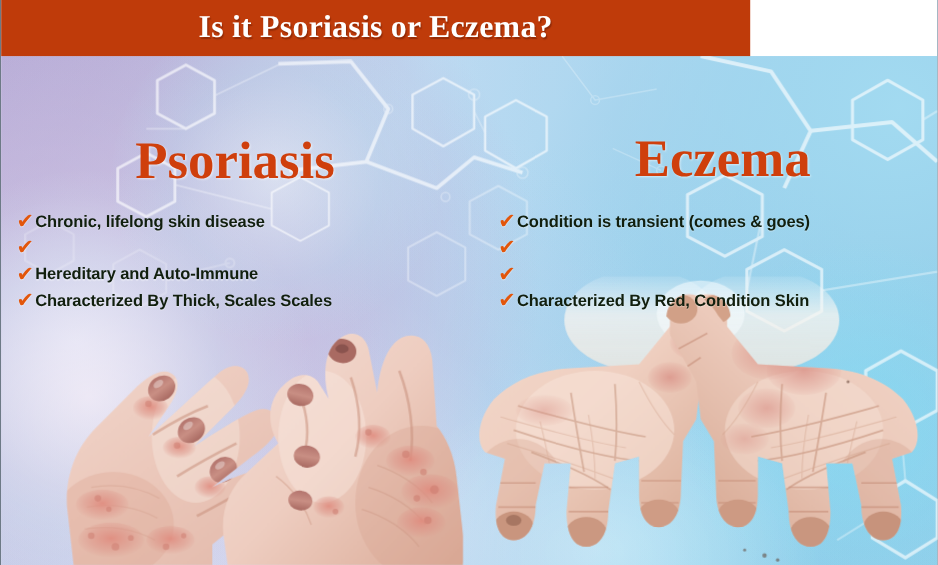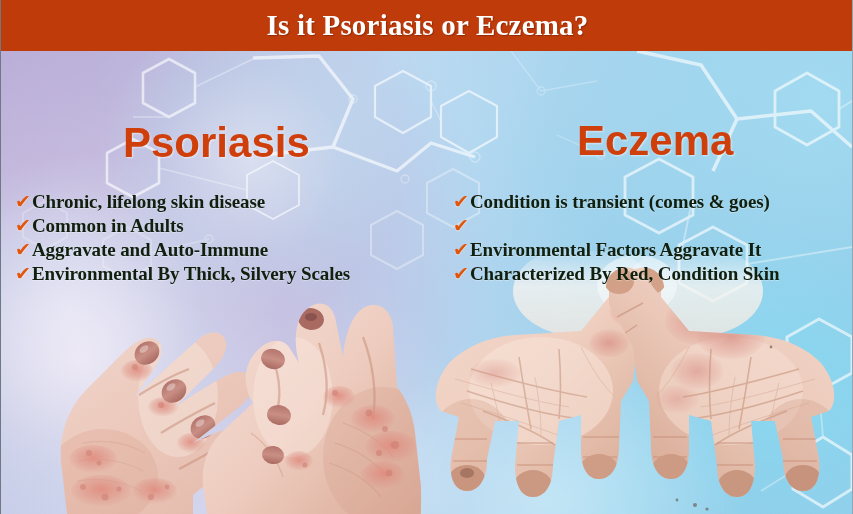--- a/index.html
+++ b/index.html
@@ -14,21 +14,21 @@
     position:relative;
     width:853px; height:514px;
     overflow:hidden;
     border-left:1px solid #6d7a86;
     border-right:1px solid #8fa6b5;
   }
 
   
   .title-bar {
     position:absolute; left:0; top:0;
-    width:853px; height:51px;
+    width:681px; height:51px;
     background:#bf3b0a;
     display:flex; align-items:center; justify-content:center;
     z-index:40;
   }
   .title-bar .title-text {
     color:#ffffff;
     font-family:"Liberation Serif", serif;
     font-weight:bold;
     font-size:29px;
     letter-spacing:.2px;
@@ -85,23 +85,23 @@
 
   
   .photo { position:absolute; }
 
   #photo-psoriasis-hands { left:42px; top:196px; width:390px; height:267px; }
   #photo-eczema-hands    { left:430px; top:200px; width:408px; height:263px; }
 
   
   .col-heading {
     position:absolute;
-    font-family:Liberation Sans, sans-serif;
+    font-family:Liberation Serif, serif;
     font-weight:bold;
-    font-size:42px;
+    font-size:48px;
     color:#cf3f0c;
     text-shadow:1px 1px 2px rgba(255,255,255,.55);
     white-space:nowrap;
   }
   #heading-psoriasis { left:122px; top:68px; }
   #heading-eczema    { left:576px; top:66px; }
 
   .bullet-list { position:absolute; }
   #list-psoriasis { left:14px; top:139px; }
   #list-eczema    { left:452px; top:139px; }
@@ -114,23 +114,23 @@
   .check-icon {
     color:#e2560c;
     font-size:19px;
     line-height:23px;
     width:17px;
     flex:0 0 17px;
     text-shadow:0 1px 1px rgba(255,255,255,.5);
   }
   .bullet-text {
     color:#111f0e;
-    font-family:Liberation Serif, serif;
+    font-family:Liberation Sans, sans-serif;
     font-weight:bold;
-    font-size:19px;
+    font-size:15px;
     line-height:23px;
     letter-spacing:-.1px;
     text-shadow:0 1px 1px rgba(255,255,255,.35);
   }
 </style>
 </head>
 <body>
 
 <div id="infographic">
 
@@ -526,43 +526,41 @@
     <div class="col-heading" id="heading-psoriasis">Psoriasis</div>
     <div class="col-heading" id="heading-eczema">Eczema</div>
 
     <div class="bullet-list" id="list-psoriasis">
       <div class="bullet-row">
         <span class="check-icon">✔</span>
         <span class="bullet-text">Chronic, lifelong skin disease</span>
       </div>
       <div class="bullet-row">
         <span class="check-icon">✔</span>
-        <span class="bullet-text">Common in Adults</span>
-      </div>
-      <div class="bullet-row">
-        <span class="check-icon">✔</span>
-        <span class="bullet-text">Aggravate and Auto-Immune</span>
-      </div>
-      <div class="bullet-row">
-        <span class="check-icon">✔</span>
-        <span class="bullet-text">Environmental By Thick, Silvery Scales</span>
+      </div>
+      <div class="bullet-row">
+        <span class="check-icon">✔</span>
+        <span class="bullet-text">Hereditary and Auto-Immune</span>
+      </div>
+      <div class="bullet-row">
+        <span class="check-icon">✔</span>
+        <span class="bullet-text">Characterized By Thick, Scales Scales</span>
       </div>
     </div>
 
     <div class="bullet-list" id="list-eczema">
       <div class="bullet-row">
         <span class="check-icon">✔</span>
         <span class="bullet-text">Condition is transient (comes &amp; goes)</span>
       </div>
       <div class="bullet-row">
         <span class="check-icon">✔</span>
       </div>
       <div class="bullet-row">
         <span class="check-icon">✔</span>
-        <span class="bullet-text">Environmental Factors Aggravate It</span>
       </div>
       <div class="bullet-row">
         <span class="check-icon">✔</span>
         <span class="bullet-text">Characterized By Red, Condition Skin</span>
       </div>
     </div>
 
   </div>
 </div>
 

